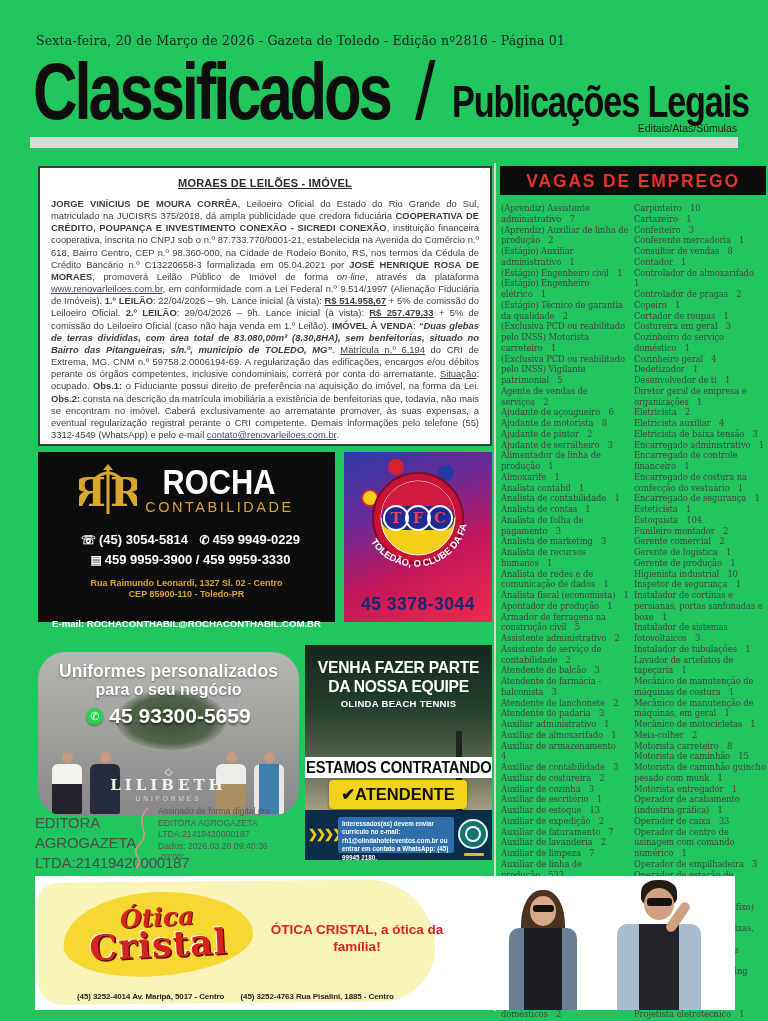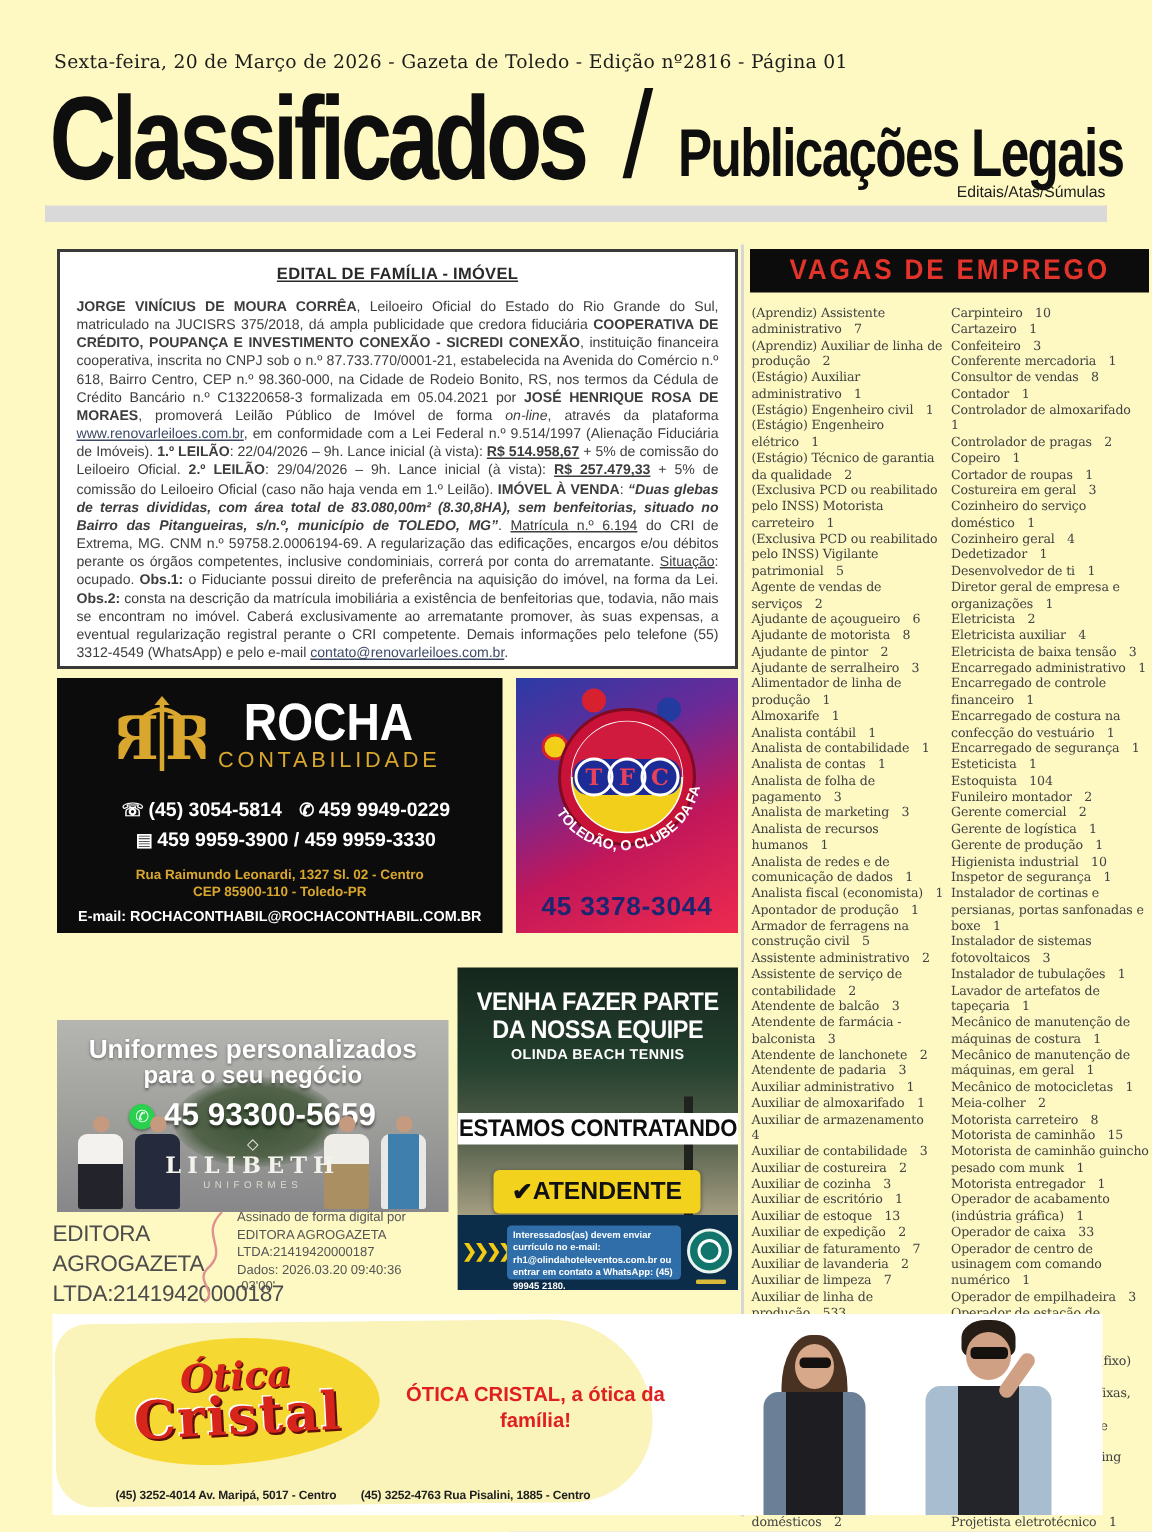--- a/index.html
+++ b/index.html
@@ -1,16 +1,16 @@
 <!DOCTYPE html>
 <html><head>
 <meta charset="utf-8">
 <style>
   html,body{margin:0;padding:0;background:#e8e8e8;}
-  #page{position:relative;width:768px;height:1021px;background:#fef9c3;overflow:hidden;
+  #page{position:relative;width:768px;height:1021px;background:#22c55e;overflow:hidden;
         font-family:"Liberation Sans",sans-serif;color:#222;}
 
   
   .dateline{position:absolute;left:36px;top:33px;font-family:"DejaVu Serif",serif;
             font-size:12.5px;color:#1c1c1c;letter-spacing:.2px;}
   .title-main{position:absolute;left:33px;top:46px;font-size:79px;font-weight:700;
               letter-spacing:-4px;color:#0e0e0e;transform:scaleX(.78);transform-origin:left top;
               white-space:nowrap;}
   .title-slash{position:absolute;left:415px;top:44px;font-size:82px;font-weight:400;color:#0e0e0e;
                transform:scaleX(.9);transform-origin:left top;}
@@ -47,33 +47,33 @@
   .ad-rocha{position:absolute;left:38px;top:452px;width:297px;height:170px;background:#0c0c0c;
             display:flex;flex-direction:column;align-items:center;}
   .rocha-row{display:flex;align-items:center;margin-top:10px;}
   .rocha-names{margin-left:8px;text-align:right;}
   .rocha-name{color:#fff;font-size:35px;font-weight:700;letter-spacing:0;line-height:32px;
               transform:scaleX(.88);transform-origin:left center;}
   .rocha-sub{color:#d9a62e;font-size:14.5px;font-weight:500;letter-spacing:2.5px;margin-top:1px;}
   .rocha-phones{margin-top:12px;color:#fff;font-weight:700;font-size:13px;text-align:center;line-height:19px;}
   .rocha-phones .icon{font-size:12px;margin:0 3px 0 8px;}
   .rocha-addr{margin-top:8px;color:#d9a62e;font-weight:700;font-size:9px;text-align:center;line-height:11px;}
-  .rocha-email{margin-top:6px;color:#fff;font-weight:700;font-size:9.6px;}
+  .rocha-email{margin-top:18px;color:#fff;font-weight:700;font-size:9.6px;}
 
   
   .ad-tfc{position:absolute;left:344px;top:452px;width:148px;height:170px;
           background:linear-gradient(155deg,#2b3ba6 0%,#6a2a98 32%,#c2175a 62%,#ee2b4e 100%);
           overflow:hidden;}
   .tfc-emblem{position:absolute;left:17px;top:4px;}
   .tfc-phone{position:absolute;left:0;right:0;bottom:7px;text-align:center;color:#1b2570;
              font-weight:800;font-size:17.5px;letter-spacing:.5px;}
 
   
-  .ad-lilibeth{position:absolute;left:38px;top:680px;width:261px;height:128px;overflow:hidden;
-               background:linear-gradient(180deg,#b5b5b2 0%,#9d9d9a 55%,#87878a 100%);}
+  .ad-lilibeth{position:absolute;left:38px;top:652px;width:261px;height:164px;overflow:hidden;
+               background:linear-gradient(180deg,#b5b5b2 0%,#9d9d9a 55%,#87878a 100%);border-radius:27px;}
   .lili-plant{position:absolute;left:78px;top:38px;width:110px;height:60px;border-radius:50%;
               background:radial-gradient(ellipse at center,#3c5236 0%,#52634a 55%,transparent 75%);}
   .lili-line{position:relative;text-align:center;color:#fff;font-weight:700;
              text-shadow:0 1px 2px rgba(0,0,0,.45);}
   .lili-line1{margin-top:9px;font-size:17.5px;}
   .lili-line2{font-size:16px;margin-top:-1px;}
   .lili-phone-row{position:relative;margin-top:5px;display:flex;align-items:center;justify-content:center;}
   .wa-circle{width:17px;height:17px;border-radius:50%;background:#2ad14e;color:#fff;font-size:11px;
              display:flex;align-items:center;justify-content:center;margin-right:6px;
              box-shadow:0 1px 2px rgba(0,0,0,.4);}
@@ -90,21 +90,21 @@
   .person.p3{left:178px;} .person.p3 .p-body{background:linear-gradient(#efede8 0 40%,#a98f62 40%);}
   .person.p4{left:216px;} .person.p4 .p-body{background:linear-gradient(90deg,#e8e8e6 0 16%,#3f7fae 16% 84%,#e8e8e6 84%);}
 
   
   .ad-olinda{position:absolute;left:305px;top:645px;width:187px;height:215px;overflow:hidden;
              background:linear-gradient(180deg,#15271d 0%,#24402e 30%,#5b6550 55%,#a9a185 78%,#cdc2a0 100%);}
   .olinda-post{position:absolute;right:30px;top:86px;width:6px;height:100px;background:#20221d;}
   .olinda-l1{margin-top:13px;text-align:center;color:#fff;font-weight:800;font-size:17px;
              letter-spacing:-.3px;transform:scaleX(.92);line-height:19px;}
   .olinda-l3{text-align:center;color:#fff;font-weight:700;font-size:9.5px;margin-top:2px;letter-spacing:.3px;}
-  .olinda-banner{position:absolute;left:-2px;right:-2px;top:97px;height:21px;background:#fff;
+  .olinda-banner{position:absolute;left:-2px;right:-2px;top:112px;height:21px;background:#fff;
                  display:flex;align-items:center;justify-content:center;}
   .olinda-banner span{color:#0d0d0d;font-weight:800;font-size:16px;letter-spacing:-.2px;
                       transform:scaleX(.92);white-space:nowrap;}
   .olinda-btn{position:absolute;left:24px;top:135px;width:138px;height:29px;background:#f2d21c;
               border-radius:4px;display:flex;align-items:center;justify-content:center;
               color:#111;font-weight:800;font-size:16.5px;box-shadow:0 1px 3px rgba(0,0,0,.4);}
   .olinda-strip{position:absolute;left:0;right:0;bottom:0;height:50px;background:#0c2d49;}
   .olinda-chev{position:absolute;left:3px;top:17px;color:#f2c913;font-weight:700;font-size:12px;letter-spacing:-2px;}
   .olinda-contact{position:absolute;left:33px;top:7px;width:116px;bottom:7px;background:#2f6ea8;
                   border-radius:3px;padding:3px 4px;color:#fff;font-weight:700;font-size:6.3px;
@@ -164,21 +164,21 @@
 <div id="page" data-interactable="false">
 
   <div class="dateline" data-interactable="false">Sexta-feira, 20 de Março de 2026 - Gazeta de Toledo - Edição nº2816 - Página 01</div>
   <div class="title-main" data-interactable="false">Classificados</div>
   <div class="title-slash" data-interactable="false">/</div>
   <div class="title-secondary" data-interactable="false">Publicações Legais</div>
   <div class="title-sub" data-interactable="false">Editais/Atas/Súmulas</div>
   <div class="gray-bar" data-interactable="false"></div>
 
   <div class="edital-box" data-interactable="false">
-    <div class="edital-title" data-interactable="false">EDITAL DE FAMÍLIA - IMÓVEL</div>
+    <div class="edital-title" data-interactable="false">MORAES DE LEILÕES - IMÓVEL</div>
     <div class="edital-text" data-interactable="false"><span class="sb" data-interactable="false">JORGE VINÍCIUS DE MOURA CORRÊA</span><span data-interactable="false">, Leiloeiro Oficial do Estado do Rio Grande do Sul, matriculado na JUCISRS 375/2018, dá ampla publicidade que credora fiduciária </span><span class="sb" data-interactable="false">COOPERATIVA DE CRÉDITO, POUPANÇA E INVESTIMENTO CONEXÃO - SICREDI CONEXÃO</span><span data-interactable="false">, instituição financeira cooperativa, inscrita no CNPJ sob o n.º 87.733.770/0001-21, estabelecida na Avenida do Comércio n.º 618, Bairro Centro, CEP n.º 98.360-000, na Cidade de Rodeio Bonito, RS, nos termos da Cédula de Crédito Bancário n.º C13220658-3 formalizada em 05.04.2021 por </span><span class="sb" data-interactable="false">JOSÉ HENRIQUE ROSA DE MORAES</span><span data-interactable="false">, promoverá Leilão Público de Imóvel de forma </span><span class="si" data-interactable="false">on-line</span><span data-interactable="false">, através da plataforma </span><span class="su sl" data-interactable="true">www.renovarleiloes.com.br</span><span data-interactable="false">, em conformidade com a Lei Federal n.º 9.514/1997 (Alienação Fiduciária de Imóveis). </span><span class="sb" data-interactable="false">1.º LEILÃO</span><span data-interactable="false">: 22/04/2026 – 9h. Lance inicial (à vista): </span><span class="sb su" data-interactable="false">R$ 514.958,67</span><span data-interactable="false"> + 5% de comissão do Leiloeiro Oficial. </span><span class="sb" data-interactable="false">2.º LEILÃO</span><span data-interactable="false">: 29/04/2026 – 9h. Lance inicial (à vista): </span><span class="sb su" data-interactable="false">R$ 257.479,33</span><span data-interactable="false"> + 5% de comissão do Leiloeiro Oficial (caso não haja venda em 1.º Leilão). </span><span class="sb" data-interactable="false">IMÓVEL À VENDA</span><span data-interactable="false">: </span><span class="sb si" data-interactable="false">“Duas glebas de terras divididas, com área total de 83.080,00m² (8.30,8HA), sem benfeitorias, situado no Bairro das Pitangueiras, s/n.º, município de TOLEDO, MG”</span><span data-interactable="false">. </span><span class="su" data-interactable="false">Matrícula n.º 6.194</span><span data-interactable="false"> do CRI de Extrema, MG. CNM n.º 59758.2.0006194-69. A regularização das edificações, encargos e/ou débitos perante os órgãos competentes, inclusive condominiais, correrá por conta do arrematante. </span><span class="su" data-interactable="false">Situação</span><span data-interactable="false">: ocupado. </span><span class="sb" data-interactable="false">Obs.1:</span><span data-interactable="false"> o Fiduciante possui direito de preferência na aquisição do imóvel, na forma da Lei. </span><span class="sb" data-interactable="false">Obs.2:</span><span data-interactable="false"> consta na descrição da matrícula imobiliária a existência de benfeitorias que, todavia, não mais se encontram no imóvel. Caberá exclusivamente ao arrematante promover, às suas expensas, a eventual regularização registral perante o CRI competente. Demais informações pelo telefone (55) 3312-4549 (WhatsApp) e pelo e-mail </span><span class="su sl" data-interactable="true">contato@renovarleiloes.com.br</span><span data-interactable="false">.</span></div>
   </div>
 
   <div class="col-divider" data-interactable="false"></div>
   <div class="vagas-banner" data-interactable="false">
     <span data-interactable="false">VAGAS DE EMPREGO</span>
   </div>
   <div class="job-col job-col-1" data-interactable="false">
       <div class="job-item" data-interactable="false">(Aprendiz) Assistente administrativo 7</div>
       <div class="job-item" data-interactable="false">(Aprendiz) Auxiliar de linha de produção 2</div>

